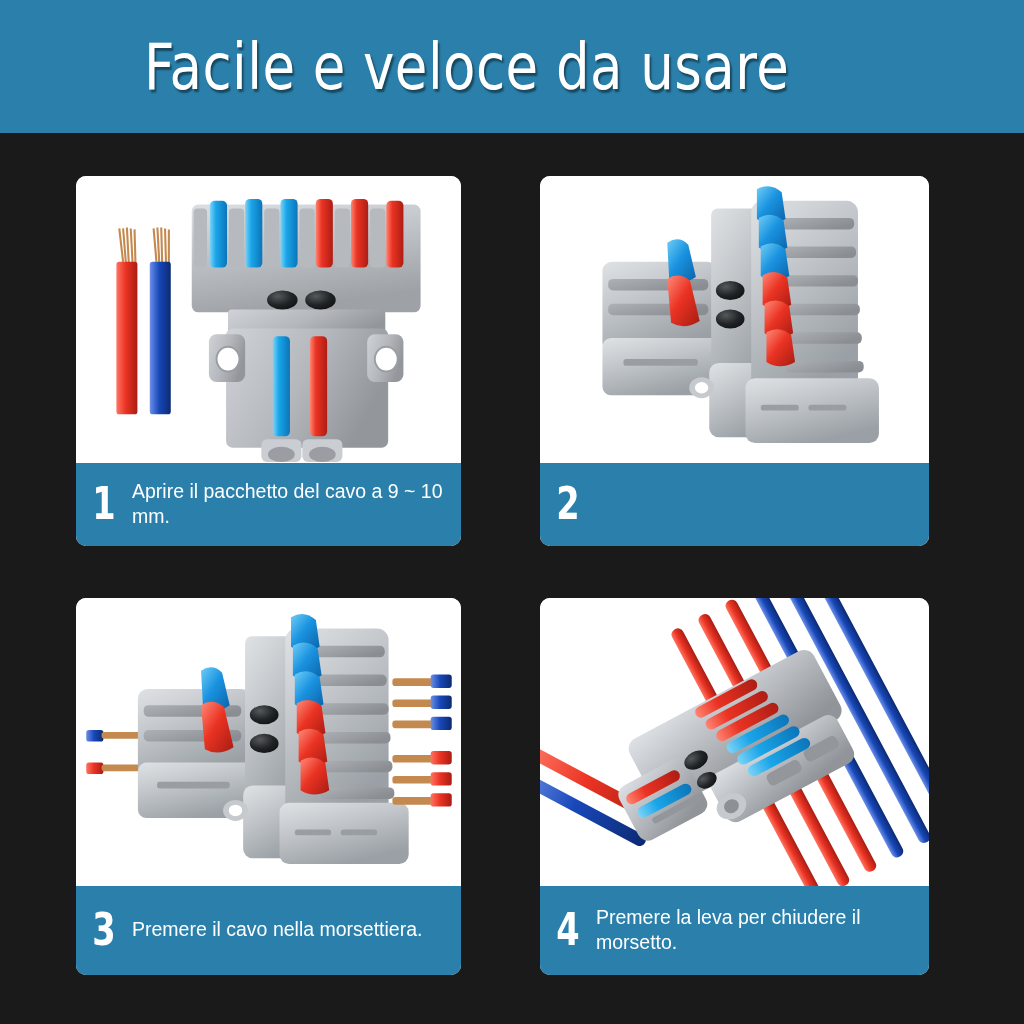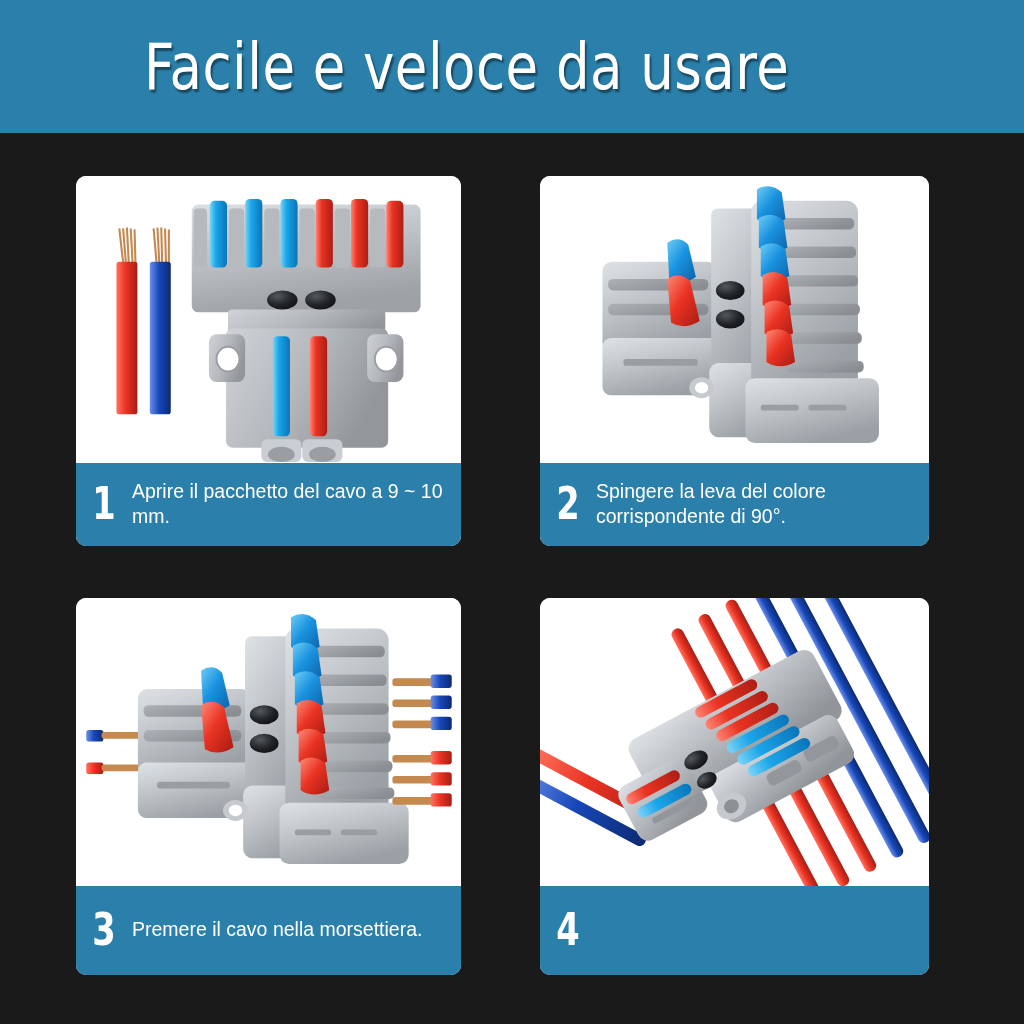--- a/index.html
+++ b/index.html
@@ -255,21 +255,20 @@
             <path d="M220 44 q14 -8 26 3 l4 28 q-16 9 -30 0 z" fill="url(#g2-blue)"></path>
             <path d="M222 74 q14 -8 26 3 l4 28 q-16 9 -30 0 z" fill="url(#g2-blue)"></path>
             <path d="M224 104 q14 -8 26 3 l4 28 q-16 9 -30 0 z" fill="url(#g2-red)"></path>
             <path d="M226 134 q14 -8 26 3 l4 28 q-16 9 -30 0 z" fill="url(#g2-red)"></path>
             <path d="M228 164 q14 -8 26 3 l4 28 q-16 9 -30 0 z" fill="url(#g2-red)"></path>
           </g>
         </svg>
       </div>
       <div class="caption">
         <div class="cap-num">2</div>
-        <div class="cap-text">Spingere la leva del colore corrispondente di 90°.</div>
       </div>
     </div>
 
     <div class="card c3">
       <div class="photo">
         <svg class="art" viewBox="0 0 385 301" preserveAspectRatio="xMidYMid meet">
 
           <g>
             <rect x="2" y="138" width="18" height="12" rx="3" fill="url(#g-wblue)"></rect>
             <rect x="18" y="140" width="42" height="7" rx="3" fill="#c4894f"></rect>
@@ -390,17 +389,18 @@
             </g>
 
             <rect x="206" y="196" width="38" height="14" rx="5" fill="#93979c"></rect>
             <rect x="252" y="192" width="38" height="14" rx="5" fill="#93979c"></rect>
             <rect x="80" y="180" width="58" height="7" rx="3" fill="#93979c"></rect>
           </g>
         </svg>
       </div>
       <div class="caption">
         <div class="cap-num">4</div>
+        <div class="cap-text">Premere la leva per chiudere il morsetto.</div>
       </div>
     </div>
 
   </div>
 </div>
 
 </body></html>

